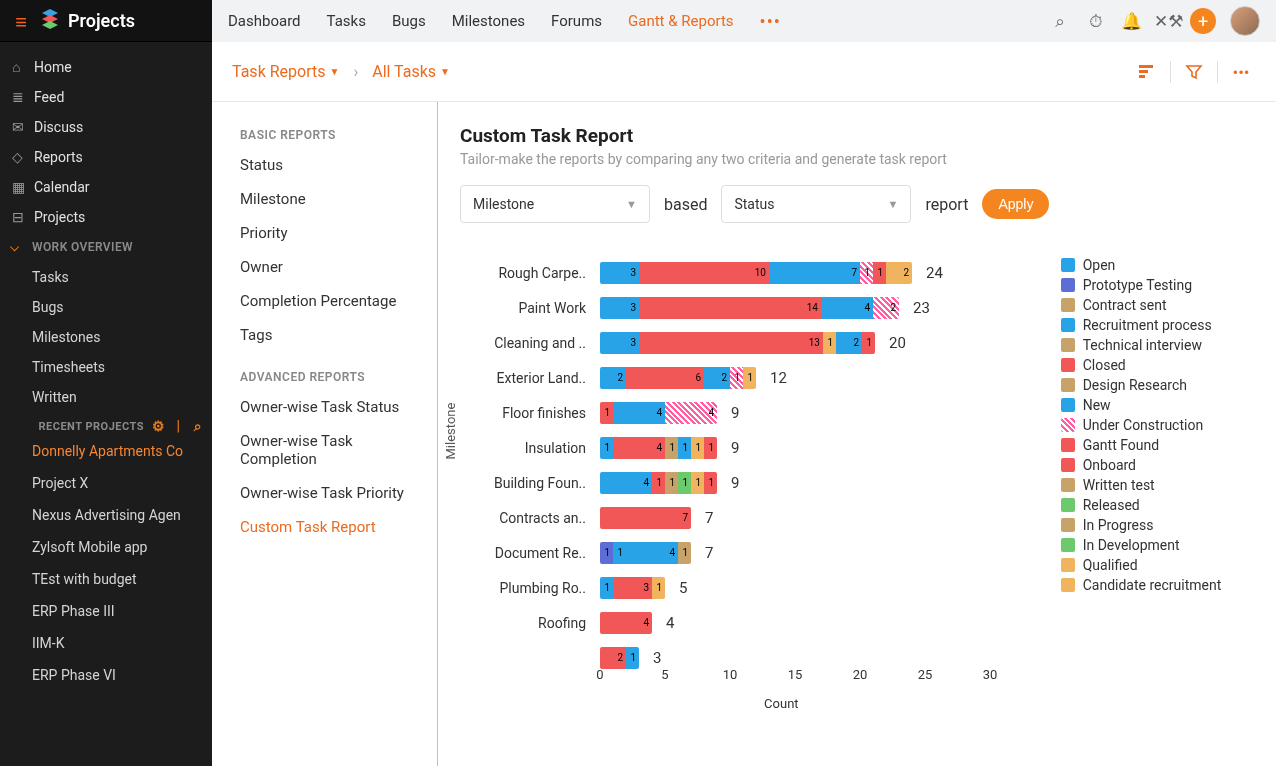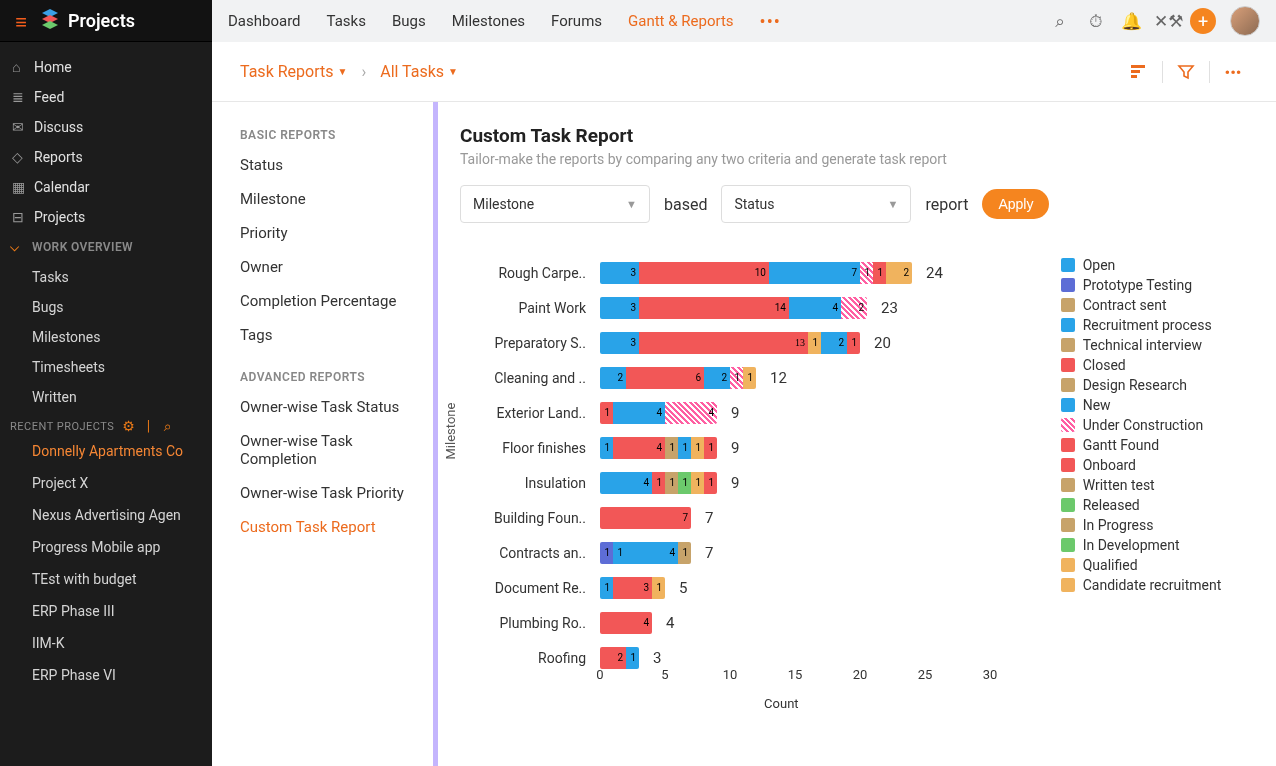--- a/index.html
+++ b/index.html
@@ -9,47 +9,47 @@
   
   .sidebar { position:absolute; left:0; top:0; width:212px; height:766px; background:#1c1c1c; color:#ccc; overflow:hidden;}
   .sb-head { display:flex; align-items:center; height:42px; padding:0 10px; background:#121212; border-bottom:1px solid #000;}
   .burger { width:22px; height:22px; display:grid; place-items:center; color:#f35d1c; font-size:20px; margin-right:6px;}
   .logo-txt { color:#fff; font-size:18px; font-weight:600; margin-left:6px;}
   .logo-mark svg { width:24px; height:24px; }
   .nav-item { display:flex; align-items:center; height:30px; padding:0 12px; font-size:14px; cursor:pointer; color:#e0e0e0;}
   .nav-item .ico { width:22px; color:#999; font-size:14px;}
   .section-head { display:flex; align-items:center; height:30px; padding:0 10px; font-size:12px; font-weight:600; letter-spacing:.4px; color:#8a8a8a;}
   .nav-sub { padding-left:32px; height:30px; display:flex; align-items:center; font-size:14px; color:#d4d4d4; cursor:pointer;}
-  .recent-head { display:flex; align-items:center; justify-content:flex-start; padding:0 10px; margin-top:6px; font-size:11px; letter-spacing:.5px; color:#8a8a8a; font-weight:400;}
+  .recent-head { display:flex; align-items:center; justify-content:flex-end; padding:0 10px; margin-top:6px; font-size:11px; letter-spacing:.5px; color:#8a8a8a; font-weight:700;}
   .recent-tools span { color:#e77817; font-size:14px; margin-left:8px; }
   .recent-sep { color:#555; margin:0 2px;}
   .proj-item { padding:0 17px 0 32px; height:32px; display:flex; align-items:center; font-size:14px; cursor:pointer; color:#d4d4d4; white-space:nowrap; overflow:hidden;}
   .proj-item.active { color:#f58634;}
   
   
   .topbar { position:absolute; left:212px; right:0; top:0; height:42px; background:#f1f2f3; display:flex; align-items:center; padding:0 16px; color:#333;}
   .top-tab { font-size:15px; margin-right:26px; cursor:pointer; color:#333;}
   .top-tab.active { color:#ec6b1e;}
   .top-more { color:#ec6b1e; font-size:18px; letter-spacing:1px; cursor:pointer;}
   .top-spacer { flex:1;}
   .tb-icon { width:28px; height:28px; display:grid; place-items:center; color:#666; font-size:17px; margin-left:8px; cursor:pointer;}
   .tb-plus { width:26px; height:26px; border-radius:50%; background:#f5851f; color:#fff; display:grid; place-items:center; font-size:18px; margin-left:8px; cursor:pointer;}
   .avatar { width:30px; height:30px; border-radius:50%; background:linear-gradient(135deg,#d9a07a,#8c6a52); margin-left:14px; cursor:pointer; border:1px solid #ccc;}
   
   
-  .crumb { position:absolute; left:212px; right:0; top:42px; height:60px; border-bottom:1px solid #e7e7e7; display:flex; align-items:center; padding:0 28px; background:#fff;}
+  .crumb { position:absolute; left:212px; right:0; top:42px; height:60px; border-bottom:1px solid #e7e7e7; display:flex; align-items:center; padding:0 20px; background:#fff;}
   .crumb a { color:#ec6b1e; font-size:16px; cursor:pointer; display:flex; align-items:center;}
   .crumb .caret { font-size:10px; margin-left:4px;}
   .crumb .sep { margin:0 14px; color:#aaa;}
   .crumb-spacer { flex:1;}
   .cb-icon { width:30px; height:30px; display:grid; place-items:center; color:#ec6b1e; font-size:17px; cursor:pointer;}
   .cb-sep { width:1px; height:22px; background:#e0e0e0; margin:0 8px;}
   
   
-  .replist { position:absolute; left:212px; top:102px; bottom:0; width:226px; border-right:5px solid #c4b5fd; background:#fff; padding:20px 0;}
+  .replist { position:absolute; left:212px; top:102px; bottom:0; width:226px; border-right:1px solid #c4b5fd; background:#fff; padding:20px 0;}
   .rep-head { font-size:12px; font-weight:600; letter-spacing:.5px; color:#888; padding:6px 28px;}
   .rep-item { padding:8px 28px; font-size:15px; cursor:pointer; color:#333;}
   .rep-item.active { color:#ec6b1e;}
   
   
   .main { position:absolute; left:438px; right:0; top:102px; bottom:0; padding:22px 22px 10px 22px; background:#fff; overflow:hidden;}
   .title { font-size:19px; font-weight:700; color:#222;}
   .subtitle { font-size:14px; color:#999; margin-top:4px;}
   .ctrls { display:flex; align-items:center; gap:14px; margin-top:18px;}
   .sel { width:190px; height:38px; border:1px solid #ddd; border-radius:4px; display:flex; align-items:center; justify-content:space-between; padding:0 12px; font-size:14px; background:#fff; cursor:pointer;}
@@ -134,21 +134,21 @@
     <span class="recent-tools">
       <span>⚙</span>
       <span class="recent-sep">|</span>
       <span>⌕</span>
     </span>
   </div>
   <div id="recent-root">
       <div class="proj-item active">Donnelly Apartments Co</div>
       <div class="proj-item">Project X</div>
       <div class="proj-item">Nexus Advertising Agen</div>
-      <div class="proj-item">Progress Mobile app</div>
+      <div class="proj-item">Zylsoft Mobile app</div>
       <div class="proj-item">TEst with budget</div>
       <div class="proj-item">ERP Phase III</div>
       <div class="proj-item">IIM-K</div>
       <div class="proj-item">ERP Phase VI</div>
     </div>
 </div>
 
 <div class="topbar">
   <div id="tabs-root" style="display:flex;">
       <span class="top-tab">Dashboard</span>
@@ -233,21 +233,20 @@
     <span class="lab">report</span>
     <button class="apply">Apply</button>
   </div>
 
   <div class="chartwrap">
     <div class="chart">
       <div class="ylabel">Milestone</div>
       <div class="rowlabels" id="rowlabels">
           <div class="rowlabel">Rough Carpe..</div>
           <div class="rowlabel">Paint Work</div>
-          <div class="rowlabel">Preparatory S..</div>
           <div class="rowlabel">Cleaning and ..</div>
           <div class="rowlabel">Exterior Land..</div>
           <div class="rowlabel">Floor finishes</div>
           <div class="rowlabel">Insulation</div>
           <div class="rowlabel">Building Foun..</div>
           <div class="rowlabel">Contracts an..</div>
           <div class="rowlabel">Document Re..</div>
           <div class="rowlabel">Plumbing Ro..</div>
           <div class="rowlabel">Roofing</div>
         </div>
@@ -259,30 +258,30 @@
               <div class="seg" style="background: rgb(41, 163, 232); width: 91px;">7</div>
               <div class="seg hatch" style="width: 13px;">1</div>
               <div class="seg" style="background: rgb(242, 87, 87); width: 13px;">1</div>
               <div class="seg" style="background: rgb(240, 179, 94); width: 26px;">2</div>
             </div>
             <span class="total">24</span>
           </div>
           <div class="row">
             <div class="bar">
               <div class="seg" style="background: rgb(41, 163, 232); width: 39px;">3</div>
-              <div class="seg" style="background: rgb(242, 87, 87); width: 150px;">14</div>
+              <div class="seg" style="background: rgb(242, 87, 87); width: 182px;">14</div>
               <div class="seg" style="background: rgb(41, 163, 232); width: 52px;">4</div>
               <div class="seg hatch" style="width: 26px;">2</div>
             </div>
             <span class="total">23</span>
           </div>
           <div class="row">
             <div class="bar">
               <div class="seg" style="background: rgb(41, 163, 232); width: 39px;">3</div>
-              <div class="seg" style="background: rgb(242, 87, 87); width: 169px; font-family: Liberation Serif, serif;">13</div>
+              <div class="seg" style="background: rgb(242, 87, 87); width: 184px;">13</div>
               <div class="seg" style="background: rgb(240, 179, 94); width: 13px;">1</div>
               <div class="seg" style="background: rgb(41, 163, 232); width: 26px;">2</div>
               <div class="seg" style="background: rgb(242, 87, 87); width: 13px;">1</div>
             </div>
             <span class="total">20</span>
           </div>
           <div class="row">
             <div class="bar">
               <div class="seg" style="background: rgb(41, 163, 232); width: 26px;">2</div>
               <div class="seg" style="background: rgb(242, 87, 87); width: 78px;">6</div>

